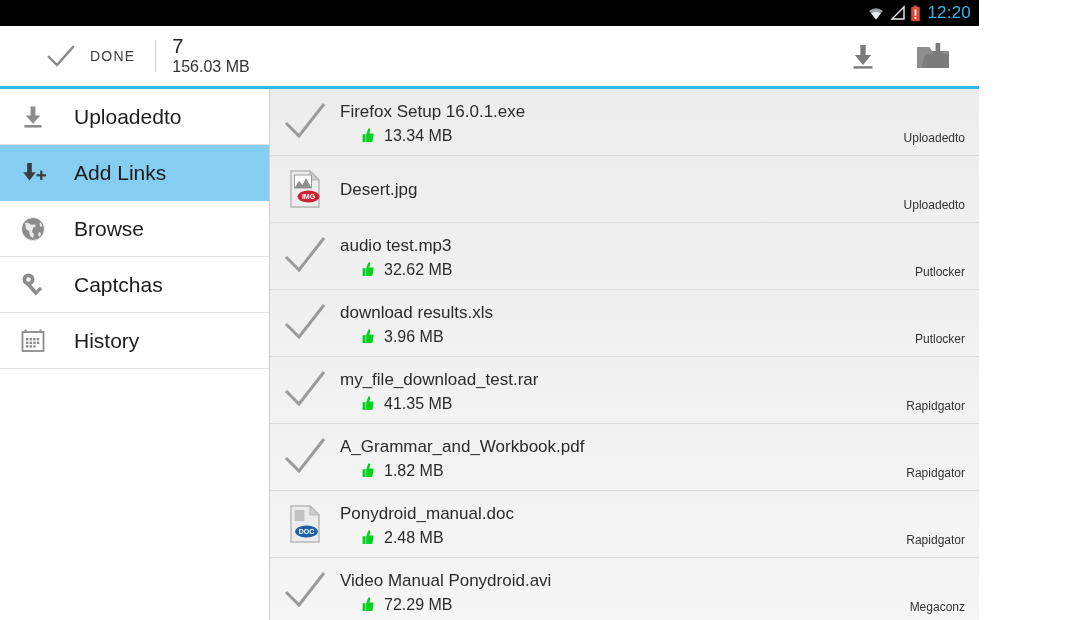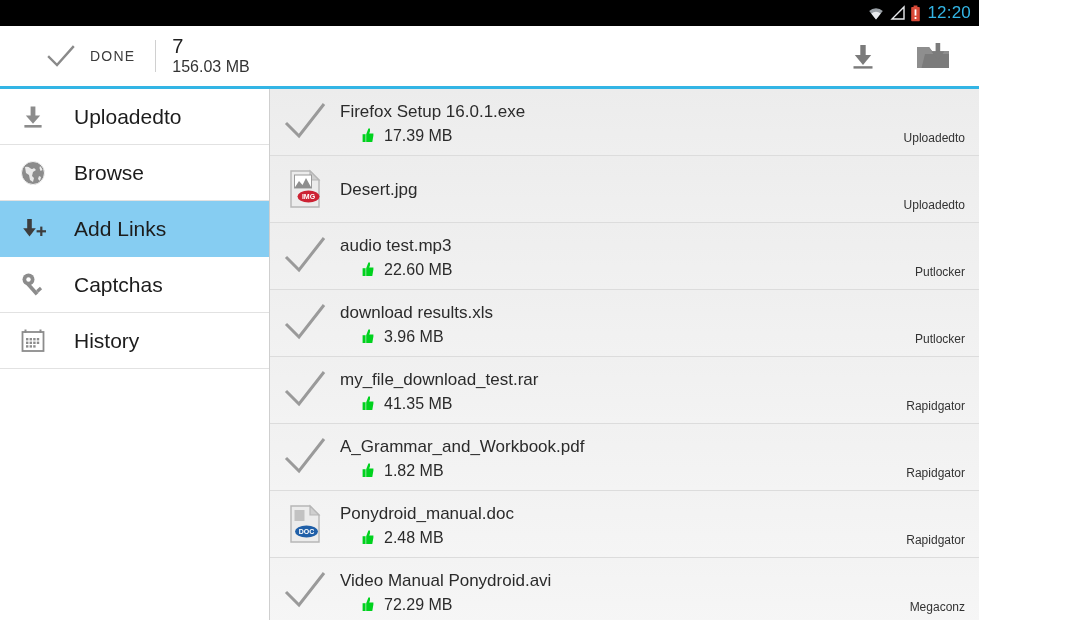--- a/index.html
+++ b/index.html
@@ -165,43 +165,43 @@
         <span class="nav-ico">
           <svg width="26" height="26" viewBox="0 0 26 26">
             <rect x="10.6" y="2.5" width="4.8" height="9.5" fill="#8c8c8c"></rect>
             <path d="M5.8 11.5 L20.2 11.5 L13 19.8 Z" fill="#8c8c8c"></path>
             <rect x="4.4" y="21" width="17.2" height="2.6" fill="#8c8c8c"></rect>
           </svg>
         </span>
         <span class="nav-label">Uploadedto</span>
       </div>
 
+      <div class="nav-item active">
+        <span class="nav-ico">
+          <svg width="28" height="28" viewBox="0 0 28 28">
+            <rect x="8.2" y="4" width="4.6" height="10" fill="#3d3d3d"></rect>
+            <path d="M4.2 13.2 L16.8 13.2 L10.5 21.5 Z" fill="#3d3d3d"></path>
+            <rect x="17.6" y="15.2" width="9.4" height="2.2" fill="#3d3d3d"></rect>
+            <rect x="21.2" y="11.6" width="2.2" height="9.4" fill="#3d3d3d"></rect>
+          </svg>
+        </span>
+        <span class="nav-label">Add Links</span>
+      </div>
+
       <div class="nav-item">
         <span class="nav-ico">
           <svg width="28" height="28" viewBox="0 0 28 28">
             <circle cx="14" cy="14" r="11.5" fill="#8c8c8c"></circle>
             <path d="M6 8 q3 -1 5 1 t4 0 l2 2 -3 2 -1 4 2 2 -1 4 -3 -2 -1 -5 -3 -2 z" fill="#e9e9e9"></path>
             <path d="M21 7 q2 2 2.5 4 l-2 1 -1 -3 z" fill="#e9e9e9"></path>
             <path d="M20 17 l2 1 -1 4 -2 -2 z" fill="#e9e9e9"></path>
             <circle cx="14" cy="14" r="11.5" fill="none" stroke="#f3f3f3" stroke-width="1"></circle>
           </svg>
         </span>
         <span class="nav-label">Browse</span>
-      </div>
-
-      <div class="nav-item active">
-        <span class="nav-ico">
-          <svg width="28" height="28" viewBox="0 0 28 28">
-            <rect x="8.2" y="4" width="4.6" height="10" fill="#3d3d3d"></rect>
-            <path d="M4.2 13.2 L16.8 13.2 L10.5 21.5 Z" fill="#3d3d3d"></path>
-            <rect x="17.6" y="15.2" width="9.4" height="2.2" fill="#3d3d3d"></rect>
-            <rect x="21.2" y="11.6" width="2.2" height="9.4" fill="#3d3d3d"></rect>
-          </svg>
-        </span>
-        <span class="nav-label">Add Links</span>
       </div>
 
       <div class="nav-item">
         <span class="nav-ico">
           <svg width="28" height="28" viewBox="0 0 28 28">
             <circle cx="9.5" cy="8.5" r="6" fill="#8c8c8c"></circle>
             <circle cx="9.5" cy="8.5" r="2.2" fill="#ffffff"></circle>
             <rect x="11.6" y="11" width="3.6" height="14" transform="rotate(-42 13.4 18)" fill="#8c8c8c"></rect>
             <rect x="17.5" y="17.2" width="5.2" height="3.2" transform="rotate(-42 20.1 18.8)" fill="#8c8c8c"></rect>
           </svg>
@@ -247,21 +247,21 @@
           </div>
     <div class="row-main">
       <div class="row-name">Firefox Setup 16.0.1.exe</div>
       <div class="row-sub">
         <span>
           <svg width="17" height="17" viewBox="0 0 17 17">
             <path d="M4.6 7.2 L7.6 7.2 L7.6 15 L4.6 15 Z" fill="#00d21e"></path>
             <path d="M8.2 7.2 L10.4 1.6 L12.0 1.6 L12.0 4.2 L11.2 6.4 L15.4 6.4 L15.4 8.6 L14.3 15 L8.2 15 Z" fill="#00d21e"></path>
           </svg>
         </span>
-        <span class="row-size">17.39 MB</span>
+        <span class="row-size">13.34 MB</span>
       </div>
     </div>
     <div class="row-host">Uploadedto</div>
   </div>
 
   <div class="row" style="background: linear-gradient(rgb(237, 237, 237), rgb(240, 240, 240));">
     <div class="row-ico">
             <span>
     <svg width="34" height="40" viewBox="0 0 34 40">
       <path d="M3 2 L22 2 L31 11 L31 38 L3 38 Z" fill="#ececec" stroke="#b6b6b6" stroke-width="1.4"></path>
@@ -289,21 +289,21 @@
           </div>
     <div class="row-main">
       <div class="row-name">audio test.mp3</div>
       <div class="row-sub">
         <span>
           <svg width="17" height="17" viewBox="0 0 17 17">
             <path d="M4.6 7.2 L7.6 7.2 L7.6 15 L4.6 15 Z" fill="#00d21e"></path>
             <path d="M8.2 7.2 L10.4 1.6 L12.0 1.6 L12.0 4.2 L11.2 6.4 L15.4 6.4 L15.4 8.6 L14.3 15 L8.2 15 Z" fill="#00d21e"></path>
           </svg>
         </span>
-        <span class="row-size">22.60 MB</span>
+        <span class="row-size">32.62 MB</span>
       </div>
     </div>
     <div class="row-host">Putlocker</div>
   </div>
 
   <div class="row" style="background: linear-gradient(rgb(239, 239, 239), rgb(242, 242, 242));">
     <div class="row-ico">
             <span>
     <svg width="46" height="44" viewBox="0 0 46 44">
       <path d="M4 23 L17 36 L42 4" fill="none" stroke="#9a9a9a" stroke-width="3" stroke-linecap="butt" stroke-linejoin="miter"></path>

